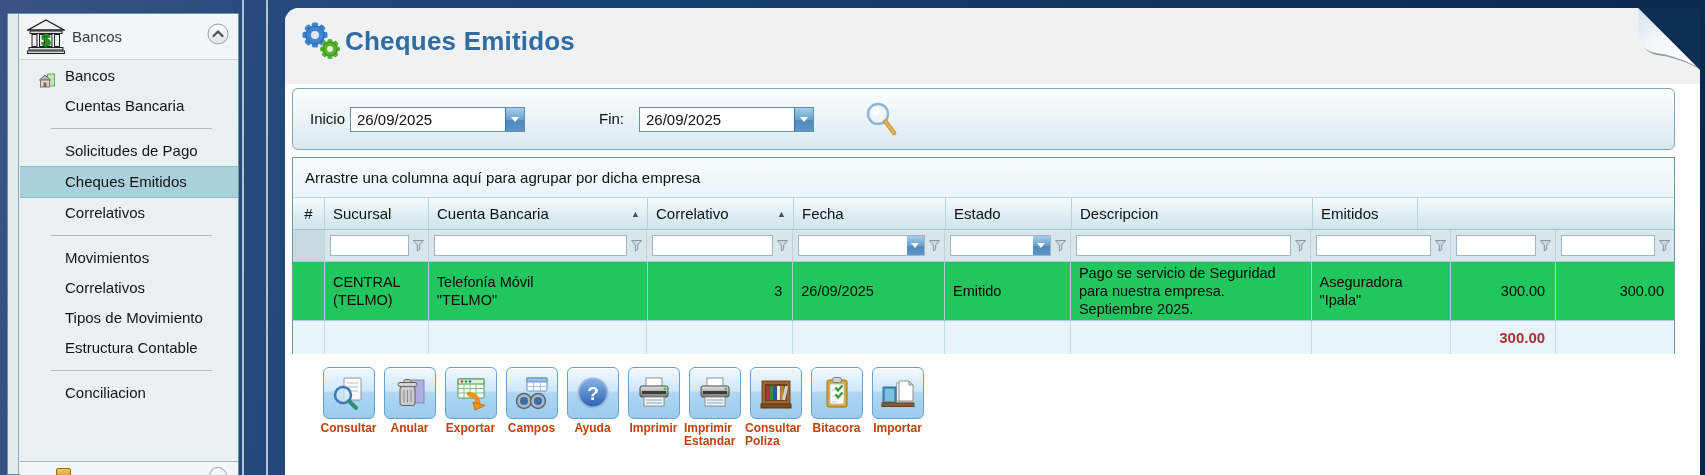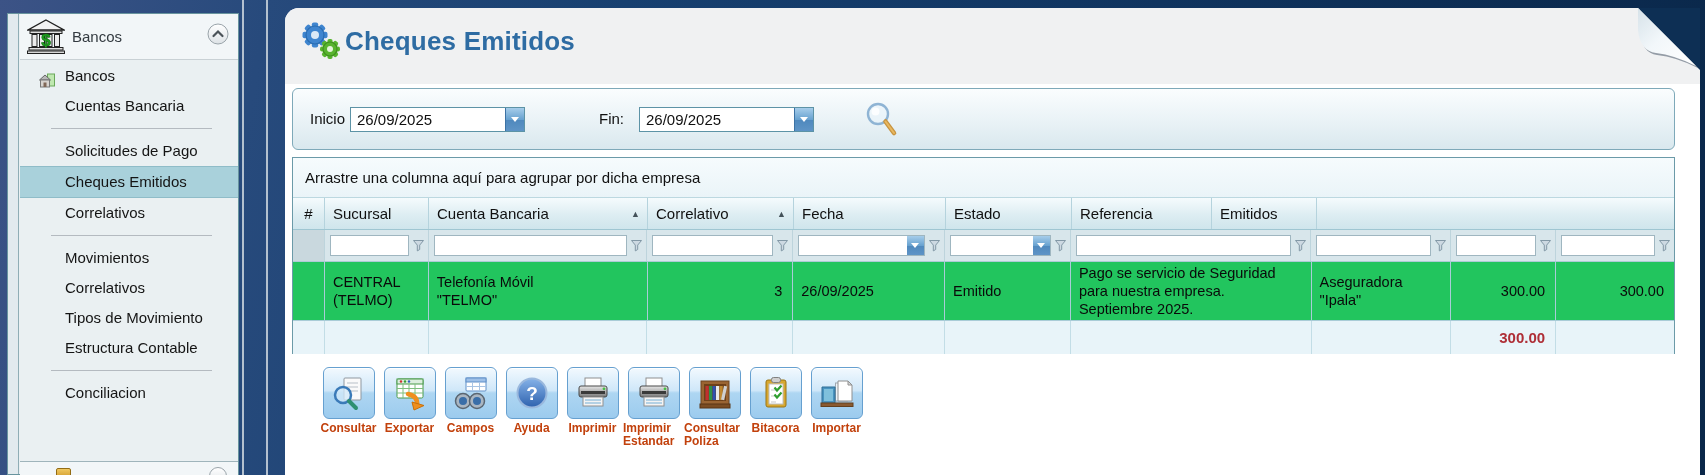--- a/index.html
+++ b/index.html
@@ -264,22 +264,22 @@
         <div class="hc c3">
             <span>Correlativo</span>
             <span class="sort">▲</span>
           </div>
         <div class="hc c4">
             <span>Fecha</span>
           </div>
         <div class="hc c5">
             <span>Estado</span>
           </div>
-        <div class="hc c7">
-            <span>Referencia</span>
+        <div class="hc c6">
+            <span>Descripcion</span>
           </div>
         <div class="hc c8">
             <span>Emitidos</span>
           </div>
       </div>
 
       <div class="grow flt-row">
         <div class="fc hash c0"></div>
         <div class="fc c1">
           <input class="fin" style="">
@@ -386,20 +386,34 @@
             <svg width="36" height="36" viewBox="0 0 36 36">
           <rect x="13" y="3" width="17" height="22" rx="1" fill="#fafafa" stroke="#9098a0"></rect>
           <line x1="16" y1="8" x2="27" y2="8" stroke="#b8c0c8"></line>
               <line x1="16" y1="12" x2="27" y2="12" stroke="#b8c0c8"></line>
               <line x1="16" y1="16" x2="27" y2="16" stroke="#b8c0c8"></line>
           <circle cx="12" cy="20" r="8" fill="#d2e8f8" fill-opacity=".75" stroke="#3a7ab8" stroke-width="2.5"></circle>
           <line x1="18" y1="26" x2="25" y2="33" stroke="#2e8f72" stroke-width="4" stroke-linecap="round"></line>
         </svg>
           </span>
         <span class="tlabel">Consultar</span>
+      </div>
+      <div class="tool">
+        <span class="tbtn">
+            <svg width="36" height="36" viewBox="0 0 36 36">
+          <rect x="20" y="5" width="12" height="23" fill="#b0acde" stroke="#8884c4"></rect>
+          <rect x="12" y="4.5" width="7" height="4" rx="1.5" fill="#c8c8c8" stroke="#606060"></rect>
+          <rect x="6" y="7.5" width="19" height="4" rx="2" fill="#d4d4d4" stroke="#606060"></rect>
+          <rect x="8" y="11.5" width="15" height="19" rx="2.5" fill="#cccccc" stroke="#606060"></rect>
+          <line x1="12" y1="15" x2="12" y2="27" stroke="#8a8a8a"></line>
+              <line x1="15.5" y1="15" x2="15.5" y2="27" stroke="#8a8a8a"></line>
+              <line x1="19" y1="15" x2="19" y2="27" stroke="#8a8a8a"></line>
+        </svg>
+          </span>
+        <span class="tlabel">Anular</span>
       </div>
       <div class="tool">
         <span class="tbtn">
             <svg width="36" height="36" viewBox="0 0 36 36">
           <rect x="5" y="4" width="26" height="19" rx="1.5" fill="#ffffff" stroke="#4a9a4a"></rect>
           <rect x="5" y="4" width="26" height="5" fill="#dceede" stroke="#4a9a4a"></rect>
           <circle cx="9" cy="6.5" r="1.2" fill="#d03030"></circle>
               <circle cx="13" cy="6.5" r="1.2" fill="#30a030"></circle>
               <circle cx="17" cy="6.5" r="1.2" fill="#3060c0"></circle>
           <line x1="11" y1="9" x2="11" y2="23" stroke="#7fbf7f"></line>

